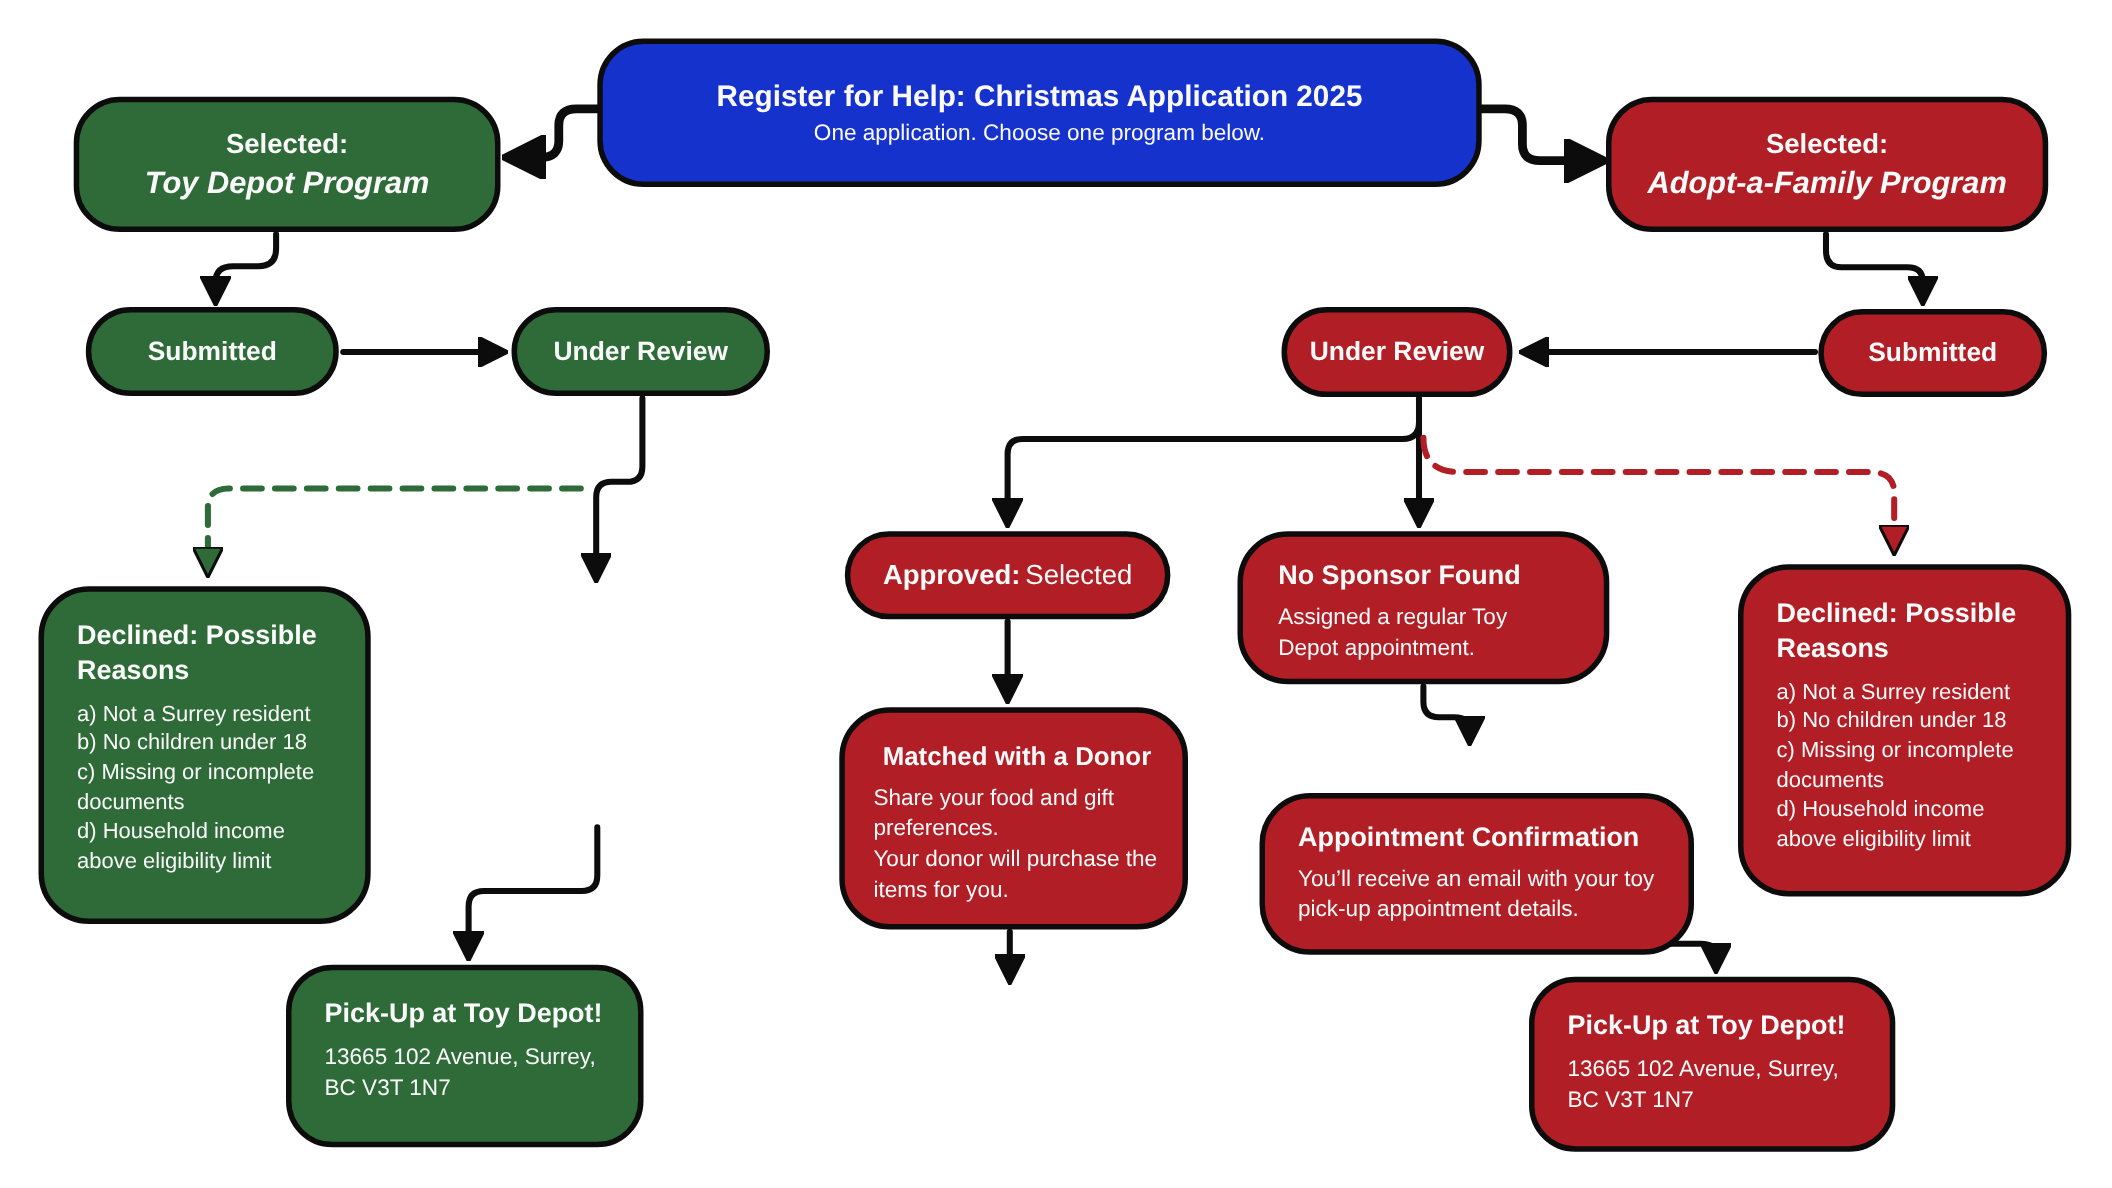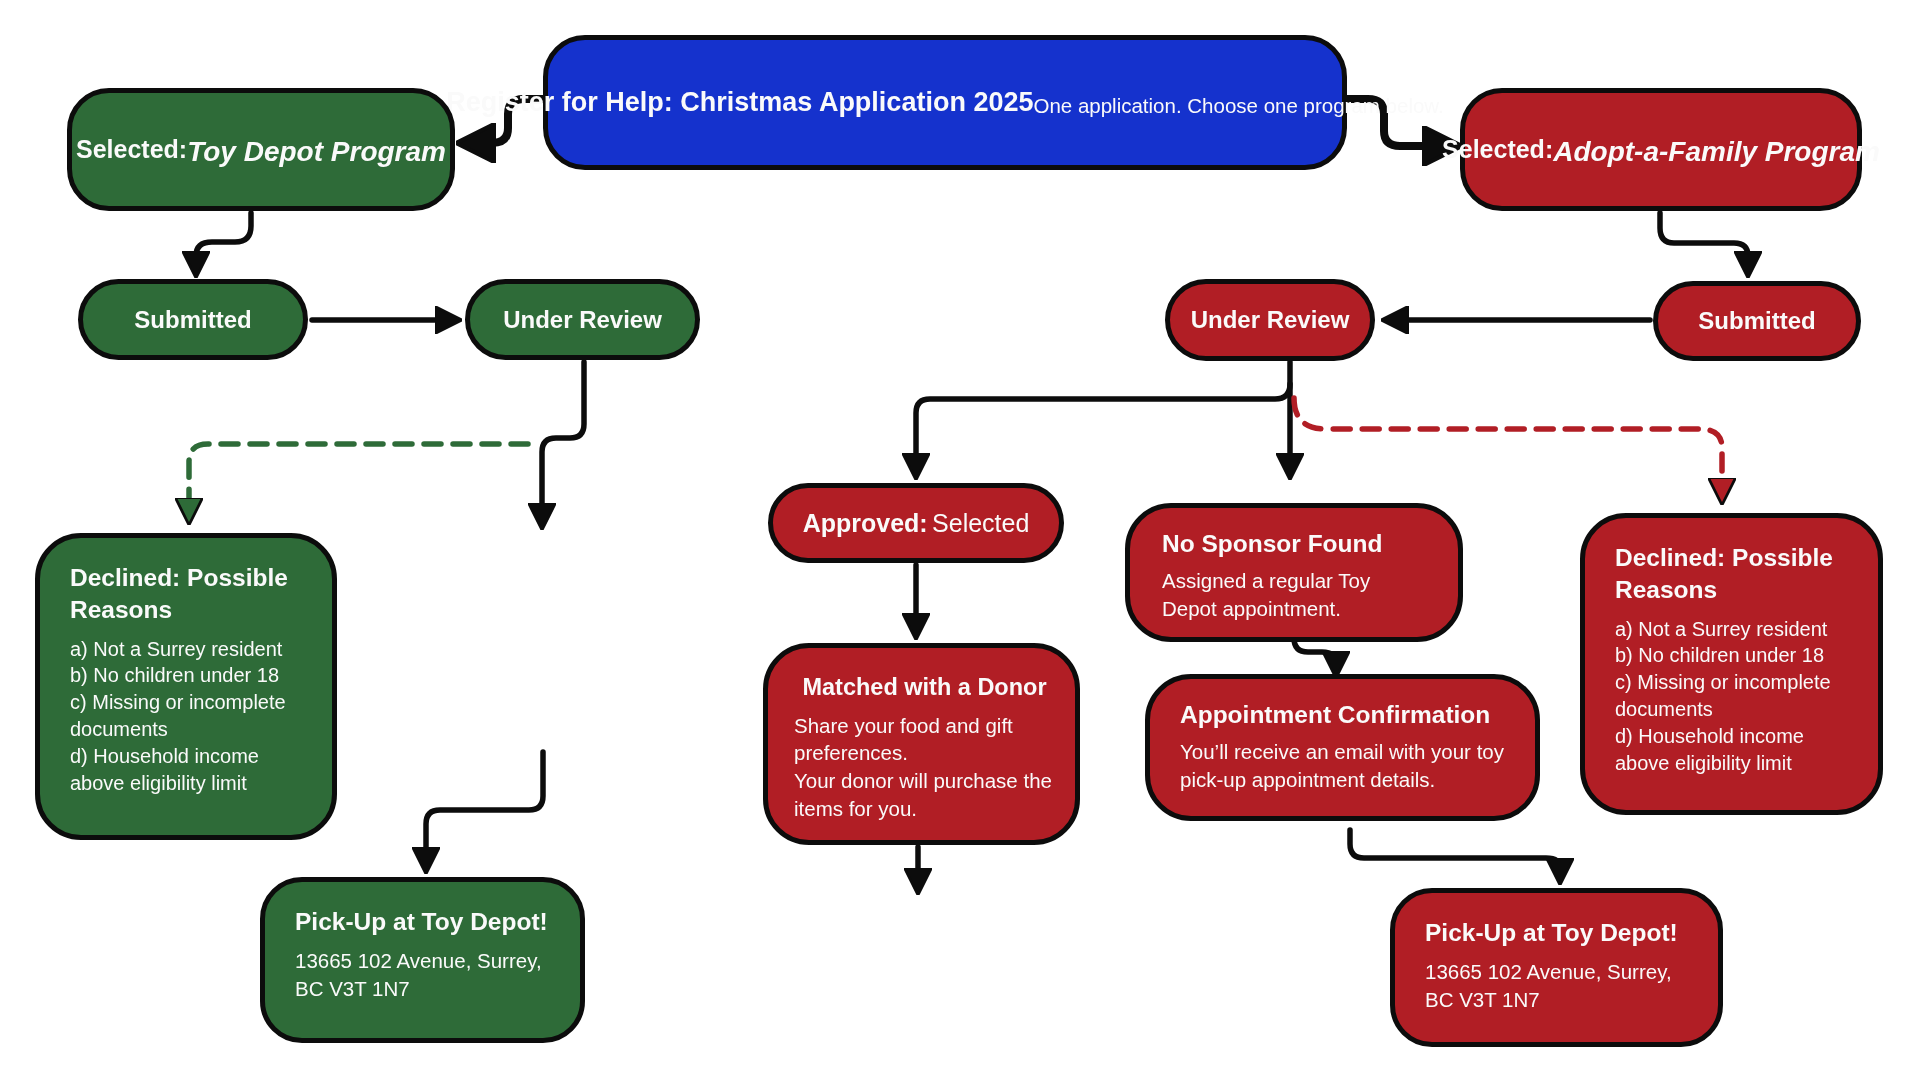--- a/index.html
+++ b/index.html
@@ -25,21 +25,21 @@
   .node {
     position: absolute;
     box-sizing: border-box;
     border: 5px solid var(--ink, #0c0c0c);
     color: #fafafa;
   }
   .green { background: var(--green, #2e6b38); }
   .red   { background: var(--red,   #b11e25); }
   .blue  { background: var(--blue,  #1532cd); }
 
-  .center-stack { display: flex; justify-content: center; align-items: center; text-align: center; }
+  .center-stack { display: flex; flex-direction: column; justify-content: center; align-items: center; text-align: center; }
   .pill { border-radius: 44px; }
   .card { border-radius: 46px; }
   .pre { white-space: pre-line; }
 
   .header-title { font-size: 27px; font-weight: 700; white-space: nowrap; }
   .header-sub { font-size: 20.5px; margin-top: 6px; white-space: nowrap; }
 
   .sel-label { font-size: 25px; font-weight: 700; }
   .sel-program { font-size: 28px; font-weight: 700; font-style: italic; margin-top: 4px; white-space: nowrap; }
 
@@ -155,27 +155,27 @@
 
   <div class="node red card" style="left:763px; top:643px; width:317px; height:202px; padding:24px 20px 16px 26px;">
     <div class="card-title-nw" style="font-size:23.5px;text-align:center;">Matched with a Donor</div>
     <div class="card-body">Share your food and gift
 preferences.
 Your donor will purchase the
 items for you.</div>
   </div>
 
 
-  <div class="node red card" style="left:1125px; top:483px; width:338px; height:139px; padding:20px 20px 14px 32px;margin-top:20px;">
+  <div class="node red card" style="left:1125px; top:483px; width:338px; height:139px; padding:20px 20px 14px 32px;">
     <div class="card-title-nw">No Sponsor Found</div>
     <div class="card-body" style="margin-top:7px;">Assigned a regular Toy
 Depot appointment.</div>
   </div>
 
-  <div class="node red card" style="left:1145px; top:674px; width:395px; height:147px; padding:20px 18px 14px 30px;">
+  <div class="node red card" style="left:1145px; top:721px; width:395px; height:147px; padding:20px 18px 14px 30px;">
     <div class="card-title-nw">Appointment Confirmation</div>
     <div class="card-body" style="margin-top:7px;">You’ll receive an email with your toy
 pick-up appointment details.</div>
   </div>
 
   <div class="node red card card-pad" style="left:1580px; top:513px; width:303px; height:302px;">
     <div class="card-title pre">Declined: Possible
 Reasons</div>
     <div class="reason-list">
       <div class="reason-item">a) Not a Surrey resident</div>

